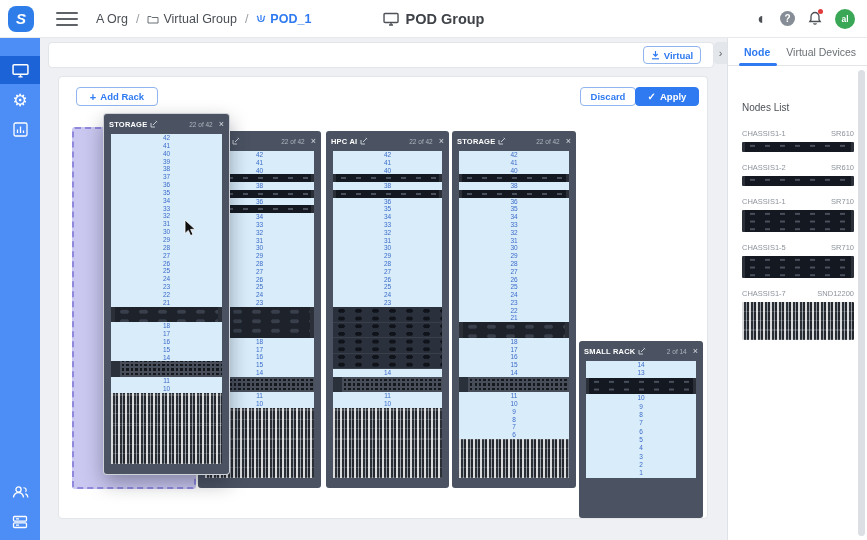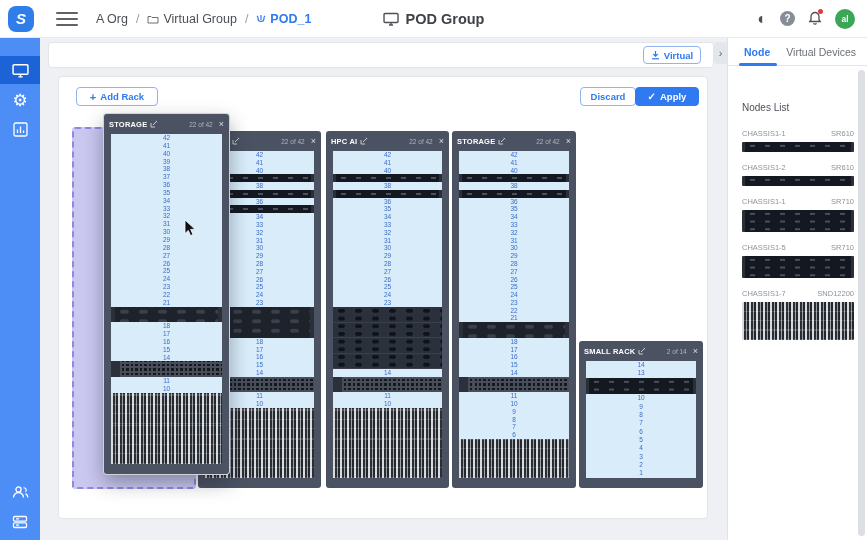--- a/index.html
+++ b/index.html
@@ -314,21 +314,21 @@
               <div class="dev d-switch" style="height: 15.5714px;"></div>
               <div class="slot-num" style="height: 7.78571px; line-height: 7.78571px;">11</div>
               <div class="slot-num" style="height: 7.78571px; line-height: 7.78571px;">10</div>
               <div class="slot-num" style="height: 7.78571px; line-height: 7.78571px;">9</div>
               <div class="slot-num" style="height: 7.78571px; line-height: 7.78571px;">8</div>
               <div class="slot-num" style="height: 7.78571px; line-height: 7.78571px;">7</div>
               <div class="slot-num" style="height: 7.78571px; line-height: 7.78571px;">6</div>
               <div class="dev d-dense" style="height: 38.9286px;"></div>
             </div>
           </div>
-          <div class="rack" style="left: 520px; top: 264px; width: 124px; height: 147px;">
+          <div class="rack" style="left: 520px; top: 264px; width: 124px; height: 177px;">
             <div class="rack-head">
               <span class="rack-title">SMALL RACK</span>
               <svg width="8" height="8" viewBox="0 0 8 8">
                 <path d="M1 3v4h4M3 5l4-4M5.8 0.8l1.4 1.4" fill="none" stroke="#c7ccd4" stroke-width="1"></path>
               </svg>
               <span class="rack-count">2 of 14</span>
               <span class="rack-close">×</span>
             </div>
             <div class="rack-body" style="height: 117px;">
               <div class="slot-num" style="height: 8.35714px; line-height: 8.35714px;">14</div>

